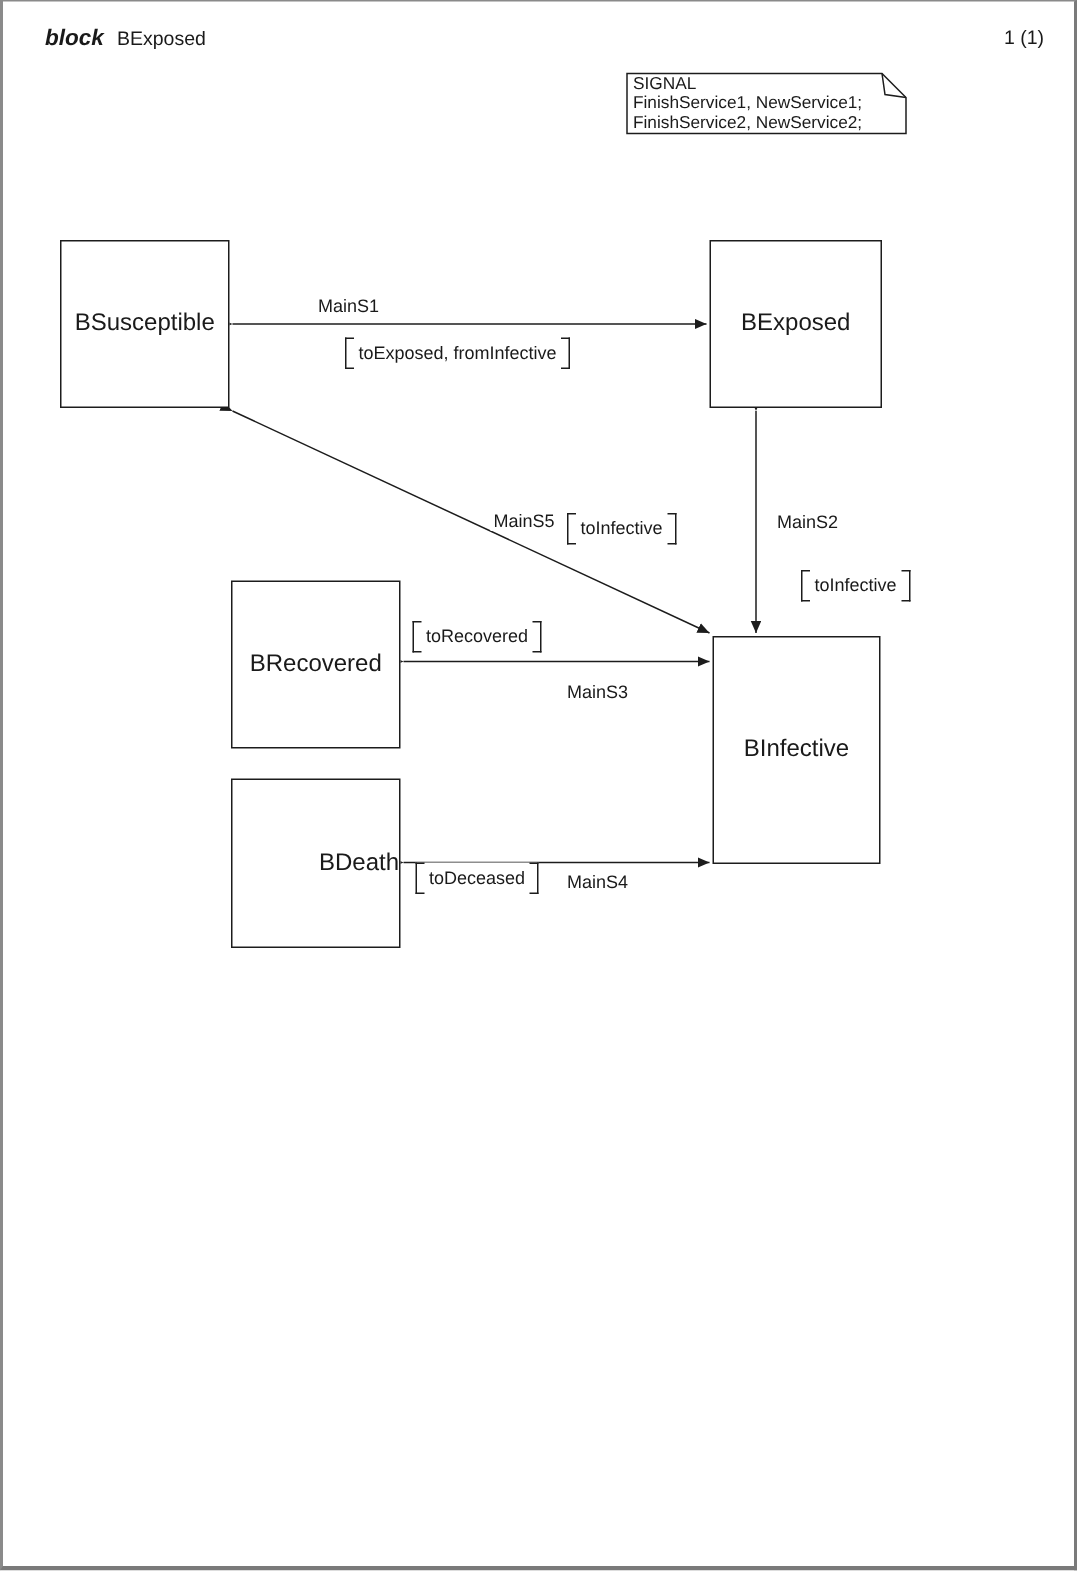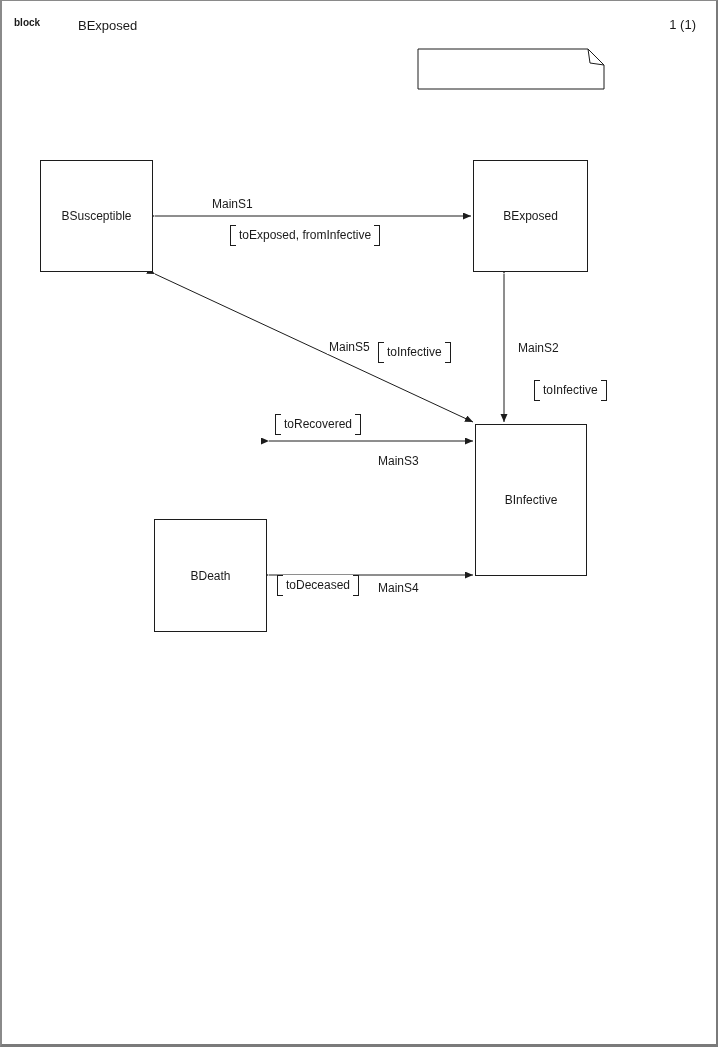--- a/index.html
+++ b/index.html
@@ -12,22 +12,22 @@
     background: #ffffff;
     border-top: 1px solid #8a8a8a;
     border-left: 2px solid #8a8a8a;
     border-right: 2px solid #7a7a7a;
     border-bottom: 3px solid #7a7a7a;
     overflow: hidden;
   }
 
   
   .hdr-kind {
-    position: absolute; left: 12px; top: 16px;
-    font-size: 10px; font-weight: bold; white-space: nowrap;
+    position: absolute; left: 28px; top: 16px;
+    font-size: 15px; font-weight: bold; white-space: nowrap; font-style: italic;
   }
   .hdr-title {
     position: absolute; left: 76px; top: 17px;
     font-size: 13px; white-space: nowrap;
   }
   .hdr-page {
     position: absolute; right: 20px; top: 16px;
     font-size: 13px; white-space: nowrap;
   }
 
@@ -37,21 +37,21 @@
     width: 714px; height: 1043px;
     pointer-events: none;
   }
 
   
   .blk {
     position: absolute;
     border: 1px solid #1c1c1c;
     background: #ffffff;
     display: flex; align-items: center; justify-content: center;
-    font-size: 12px;
+    font-size: 16px;
     box-sizing: border-box;
   }
 
   
   .chname {
     position: absolute;
     font-size: 12px;
     white-space: nowrap;
     background: #ffffff;
     padding: 0 2px;
@@ -105,28 +105,36 @@
     <line x1="502" y1="273" x2="502" y2="421" stroke="#1c1c1c" stroke-width="1" marker-start="url(#arr)" marker-end="url(#arr)"></line>
     <line x1="267" y1="440" x2="471" y2="440" stroke="#1c1c1c" stroke-width="1" marker-start="url(#arr)" marker-end="url(#arr)"></line>
     <line x1="267" y1="574" x2="471" y2="574" stroke="#1c1c1c" stroke-width="1" marker-start="url(#arr)" marker-end="url(#arr)"></line>
     <line x1="153" y1="273" x2="471" y2="421" stroke="#1c1c1c" stroke-width="1" marker-start="url(#arr)" marker-end="url(#arr)"></line>
     <g>
       <path d="M416,48 L586,48 L602,64 L602,88 L416,88 Z" fill="#ffffff" stroke="#1c1c1c" stroke-width="1"></path>
       <path d="M586,48 L588,62 L602,64" fill="none" stroke="#1c1c1c" stroke-width="1"></path>
     </g>
   </svg>
 
+  <div class="textsym">
+    <div>SIGNAL</div>
+    <div>FinishService1, NewService1;</div>
+    <div>FinishService2, NewService2;</div>
+  </div>
 
   <div class="blk" style="left:38px;  top:159px; width:113px; height:112px;">
     <span>BSusceptible</span>
   </div>
   <div class="blk" style="left:471px; top:159px; width:115px; height:112px;">
     <span>BExposed</span>
   </div>
-  <div class="blk" style="left:152px; top:518px; width:113px; height:113px;">
+  <div class="blk" style="left:152px; top:386px; width:113px; height:112px;">
+    <span>BRecovered</span>
+  </div>
+  <div class="blk" style="left:152px; top:518px; width:113px; height:113px;justify-content:flex-end;">
     <span>BDeath</span>
   </div>
   <div class="blk" style="left:473px; top:423px; width:112px; height:152px;text-align:center;">
     <span>BInfective</span>
   </div>
 
   <span class="chname" style="left:208px; top:196px;">MainS1</span>
   <span class="chname" style="left:514px; top:340px;">MainS2</span>
   <span class="chname" style="left:374px; top:453px;">MainS3</span>
   <span class="chname" style="left:374px; top:580px;">MainS4</span>

